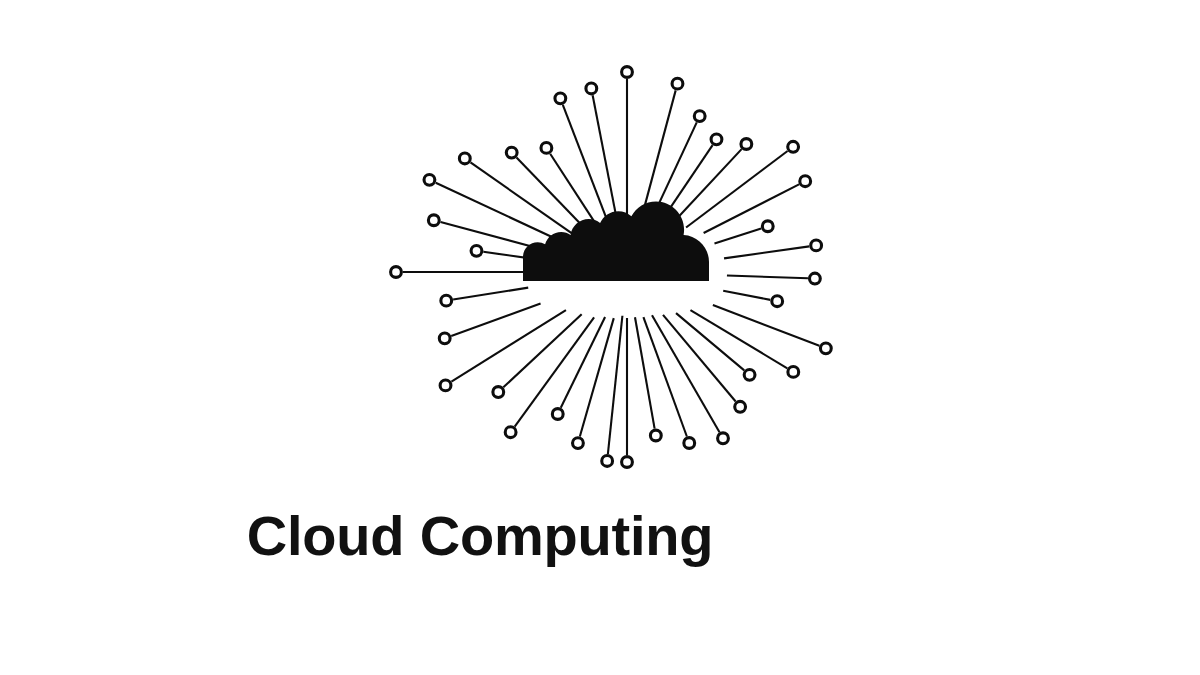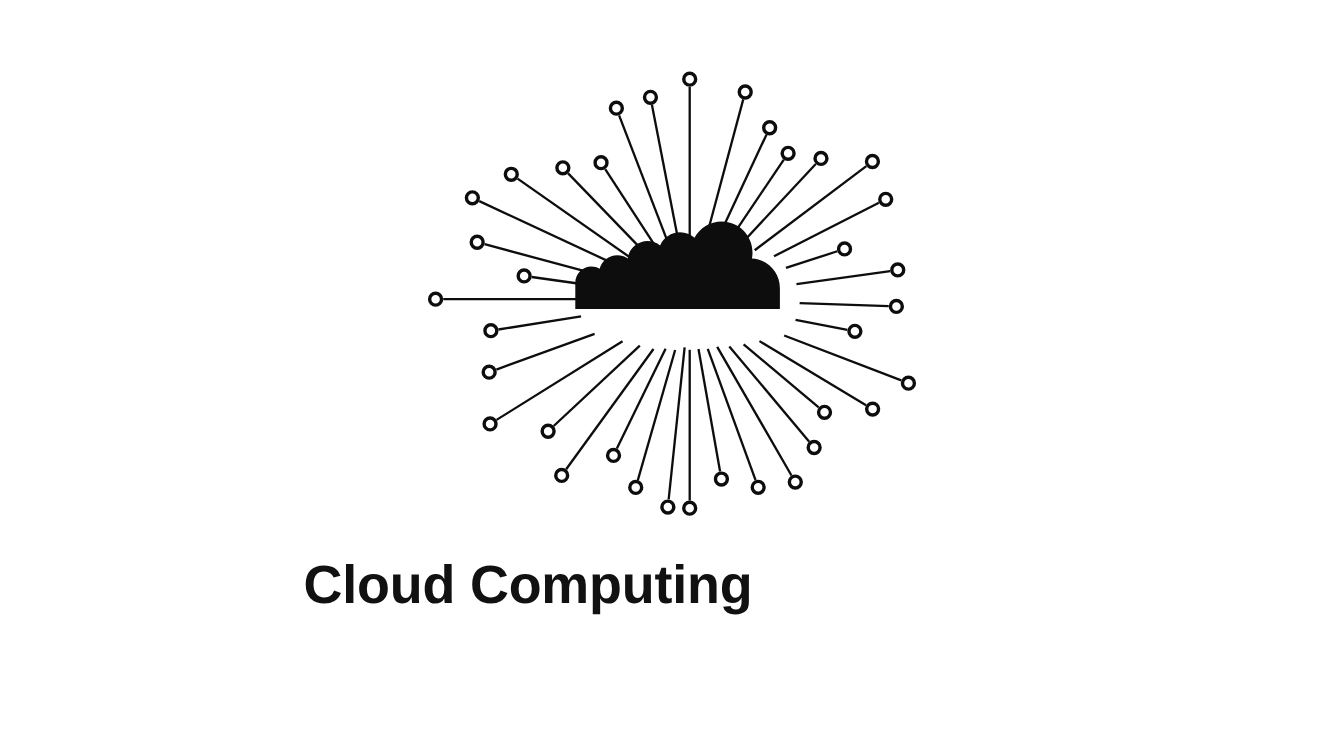--- a/index.html
+++ b/index.html
@@ -28,21 +28,21 @@
     height: 675px;
   }
   #caption {
     position: absolute;
     left: 0;
     top: 508px;
     width: 960px;
     text-align: center;
     font-family: "Liberation Sans", sans-serif;
     font-weight: bold;
-    font-size: 49px;
+    font-size: 56px;
     letter-spacing: -0.2px;
     color: #111111;
     line-height: 1.0;
     white-space: nowrap;
   }
 </style>
 </head>
 <body>
 
 <div id="stage">

